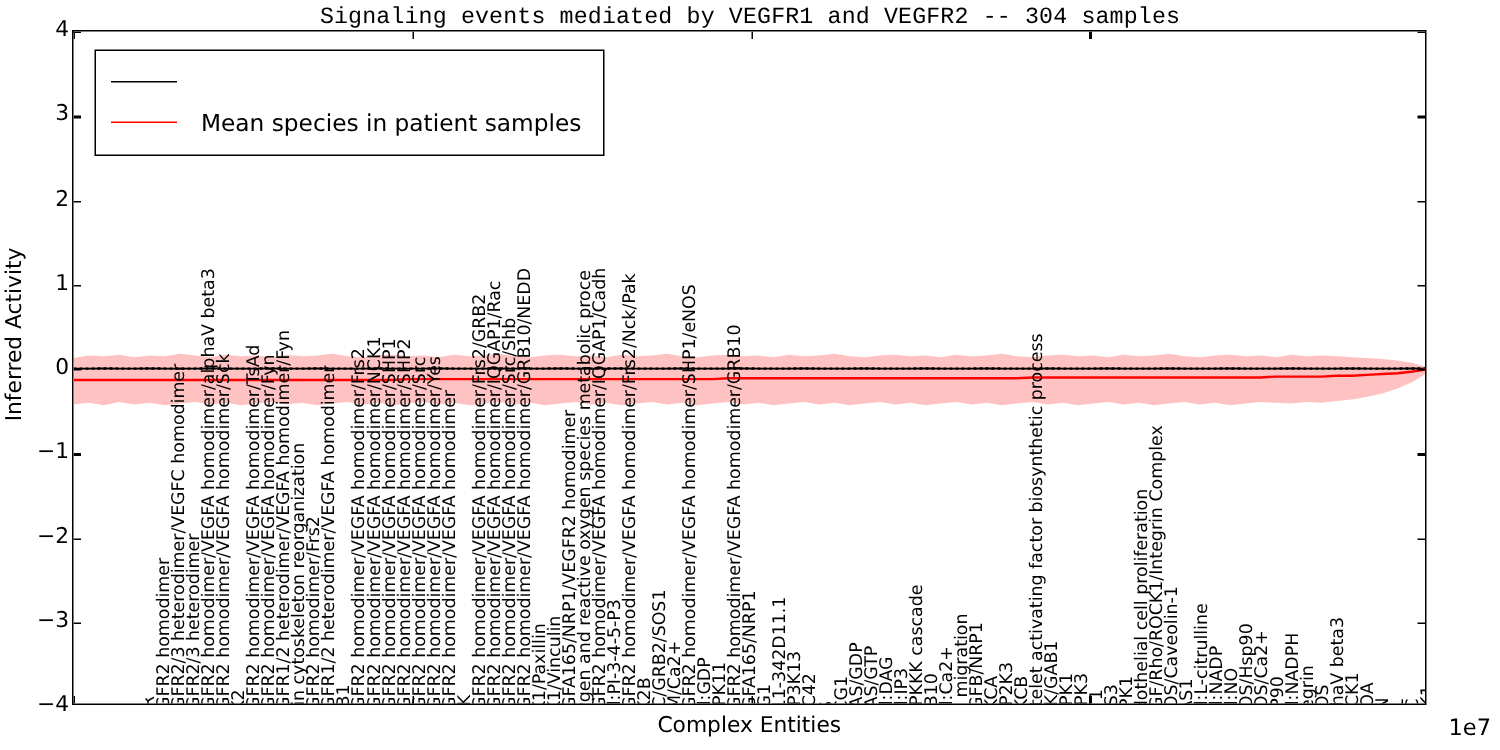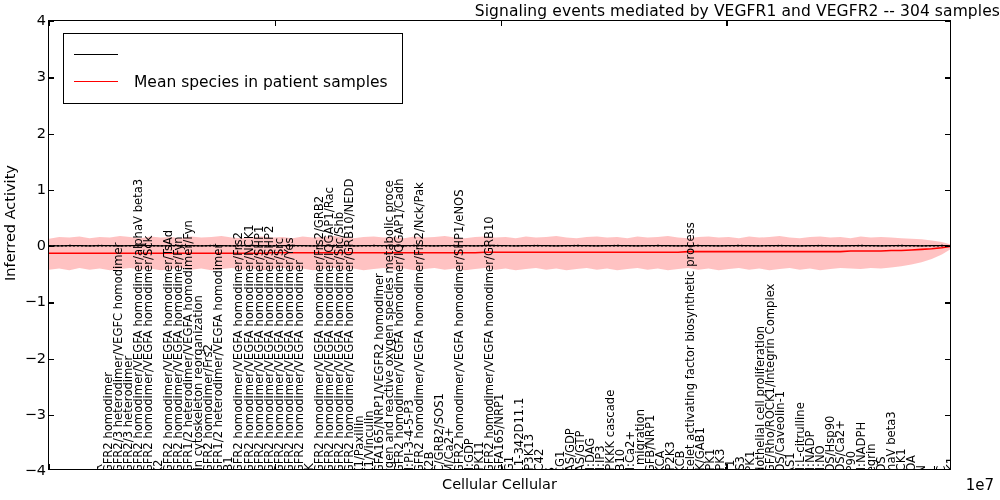--- a/index.html
+++ b/index.html
@@ -1,22 +1,22 @@
 <!DOCTYPE html>
 <html><head>
 <meta charset="utf-8">
 <style>
   html,body{margin:0;padding:0;background:#ffffff;}
   body{width:1000px;height:500px;overflow:hidden;
        font-family:"DejaVu Sans","Liberation Sans",sans-serif;color:#000;}
   #fig{position:relative;width:1000px;height:500px;}
 
   
-  #title{position:absolute;left:0;top:2px;width:1000px;text-align:right;
-         font-size:15.5px;letter-spacing:.1px;white-space:nowrap;}
+  #title{position:absolute;left:0;top:2px;width:1000px;text-align:center;
+         font-size:15.5px;letter-spacing:.1px;white-space:nowrap;font-family:Liberation Mono, monospace;}
 
   
   #axes{position:absolute;left:48px;top:20px;width:903px;height:450px;
         border:1.3px solid #000;box-sizing:border-box;background:#fff;
         overflow:hidden;}
 
   
   #ylabel{position:absolute;left:-200px;top:215px;width:420px;
           transform:rotate(-90deg);transform-origin:center center;
           text-align:center;font-size:14.5px;white-space:nowrap;}
@@ -199,15 +199,15 @@
       <div class="lgrow">
         <span class="lgline"></span>
       </div>
       <div class="lgrow">
         <span class="lgline red"></span>
         <span class="lgtxt">Mean species in patient samples</span>
       </div>
     </div>
   </div>
 
-  <div id="xlabel">Cellular Cellular</div>
+  <div id="xlabel">Complex Entities</div>
   <div id="offset">1e7</div>
 </div>
 
 </body></html>

